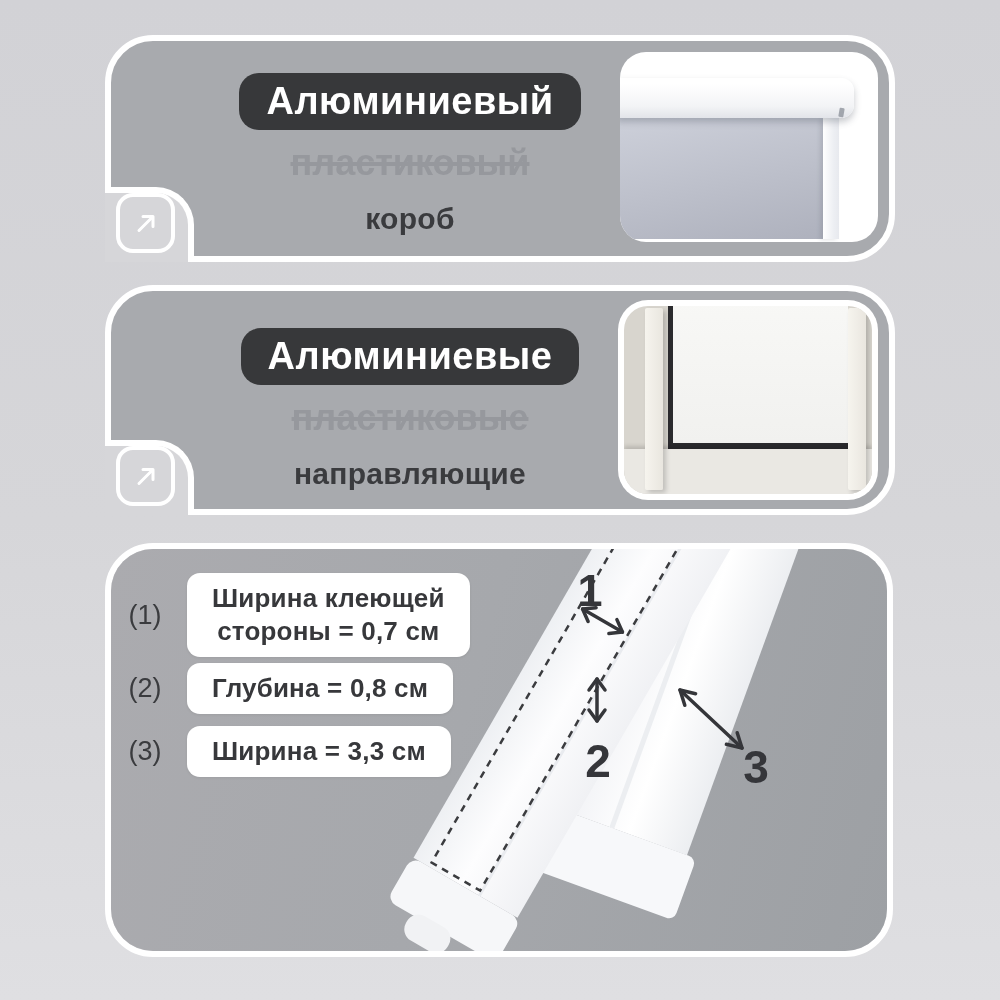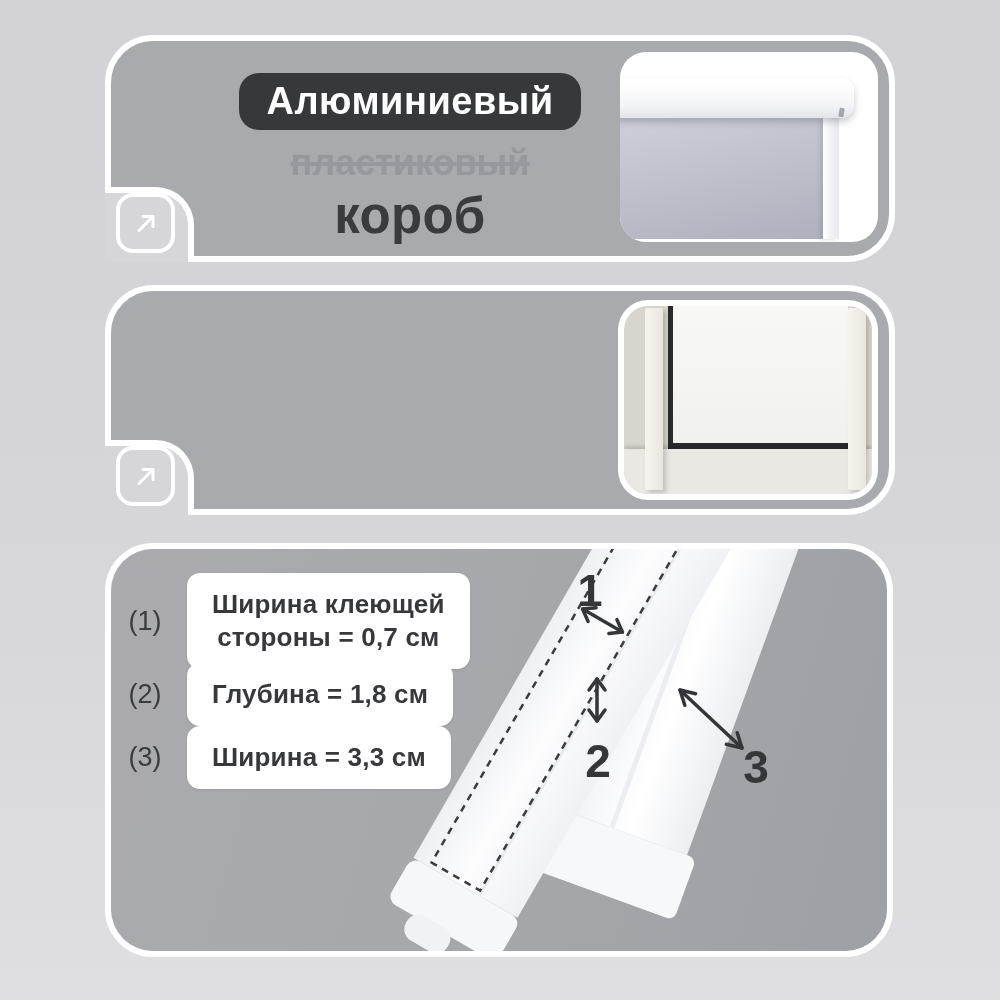--- a/index.html
+++ b/index.html
@@ -19,21 +19,21 @@
          border:4px solid #fff;border-radius:17px;display:flex;align-items:center;justify-content:center;}
   .arrow-box svg{stroke:#fff;stroke-width:3;fill:none;stroke-linecap:round;stroke-linejoin:round;}
   
   .card-text{position:absolute;left:18px;width:562px;display:flex;flex-direction:column;align-items:center;}
   .card-1 .card-text{top:32px;}
   .card-2 .card-text{top:37px;}
   .badge{background:#37383a;color:#fff;font-size:38px;font-weight:700;letter-spacing:.5px;
          padding:7px 27px;border-radius:20px;}
   .strike{margin-top:12px;font-size:36px;font-weight:600;color:#96989d;
          text-decoration:line-through;text-decoration-thickness:3.5px;}
-  .title{margin-top:2px;font-size:51px;font-weight:700;color:#3a3b3e;letter-spacing:.3px;}
+  .title{margin-top:18px;font-size:30px;font-weight:700;color:#3a3b3e;letter-spacing:.3px;}
   
   .photo-1{position:absolute;left:509px;top:11px;width:258px;height:190px;background:#fff;
          border-radius:26px;overflow:hidden;}
   .cassette{position:absolute;left:-4px;top:26px;width:238px;height:40px;
          background:linear-gradient(180deg,#ffffff 15%,#f3f4f6 70%,#e2e4e9 100%);
          border-radius:0 13px 13px 0;box-shadow:0 4px 7px rgba(70,75,90,.30);}
   .cassette-mark{position:absolute;left:219px;top:56px;width:5px;height:9px;background:#8e939c;
          border-radius:1px;transform:rotate(10deg);opacity:.8;}
   .fabric{position:absolute;left:-4px;top:66px;width:207px;height:121px;
          background:linear-gradient(168deg,#cdd0da 0%,#bcbfca 55%,#aeb1bd 100%);}
@@ -55,21 +55,21 @@
   .rail-right{left:224px;}
   
   .photo-full{position:absolute;inset:0;border-radius:42px;overflow:hidden;
          background:linear-gradient(105deg,#ababaf 0%,#a6a8ac 45%,#9da0a4 100%);}
   .photo-full svg{display:block;width:100%;height:100%;}
   .spec-row{position:absolute;left:8px;display:flex;align-items:center;gap:16px;z-index:2;}
   .row-1{top:24px;}
   .row-2{top:114px;}
   .row-3{top:177px;}
   .spec-num{width:52px;text-align:center;font-size:27px;font-weight:500;color:#3a3b3e;}
-  .pill{background:#fff;border-radius:13px;padding:15px 25px;font-size:26px;font-weight:700;
+  .pill{background:#fff;border-radius:13px;padding:9px 25px;font-size:26px;font-weight:700;
         color:#37383b;text-align:center;line-height:33px;letter-spacing:.2px;
         box-shadow:0 1px 3px rgba(0,0,0,.07);}
   .pill span{display:block;}
 </style>
 </head>
 <body>
 
 <div class="page">
 
   <section class="card card-1">
@@ -89,20 +89,25 @@
     <div class="notch"></div>
     <div class="arrow-box">
       <svg width="30" height="30" viewBox="0 0 30 30">
         <path d="M8 22.5 L21.5 9"></path>
         <path d="M12 8.5 L22 8.5 L22 18.5"></path>
       </svg>
     </div>
   </section>
 
   <section class="card card-2">
+    <div class="card-text">
+      <div class="badge">Алюминиевые</div>
+      <div class="strike">пластиковые</div>
+      <div class="title">направляющие</div>
+    </div>
 
     <div class="photo photo-2">
       <div class="window">
         <div class="glass"></div>
         <div class="sill"></div>
         <div class="rail-left"></div>
         <div class="rail-right"></div>
       </div>
     </div>
 
@@ -174,21 +179,21 @@
       <div class="spec-num">(1)</div>
       <div class="pill">
         <span>Ширина клеющей</span>
         <span>стороны = 0,7 см</span>
       </div>
     </div>
 
     <div class="spec-row row-2">
       <div class="spec-num">(2)</div>
       <div class="pill">
-        <span>Глубина = 1,8 см</span>
+        <span>Глубина = 0,8 см</span>
       </div>
     </div>
 
     <div class="spec-row row-3">
       <div class="spec-num">(3)</div>
       <div class="pill">
         <span>Ширина = 3,3 см</span>
       </div>
     </div>
 

